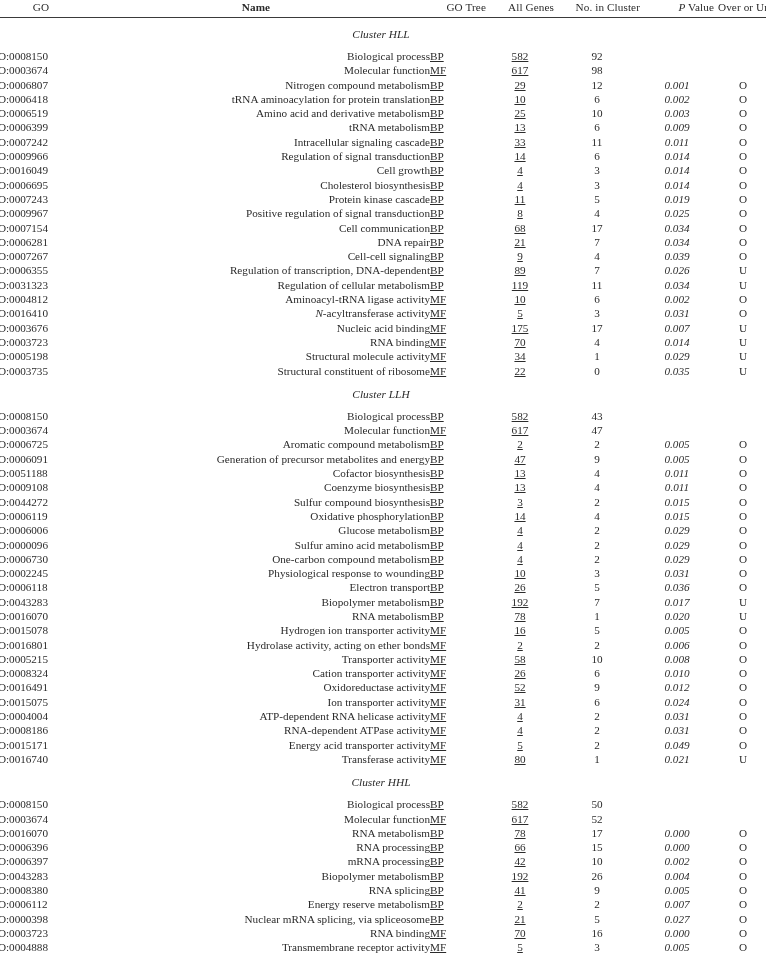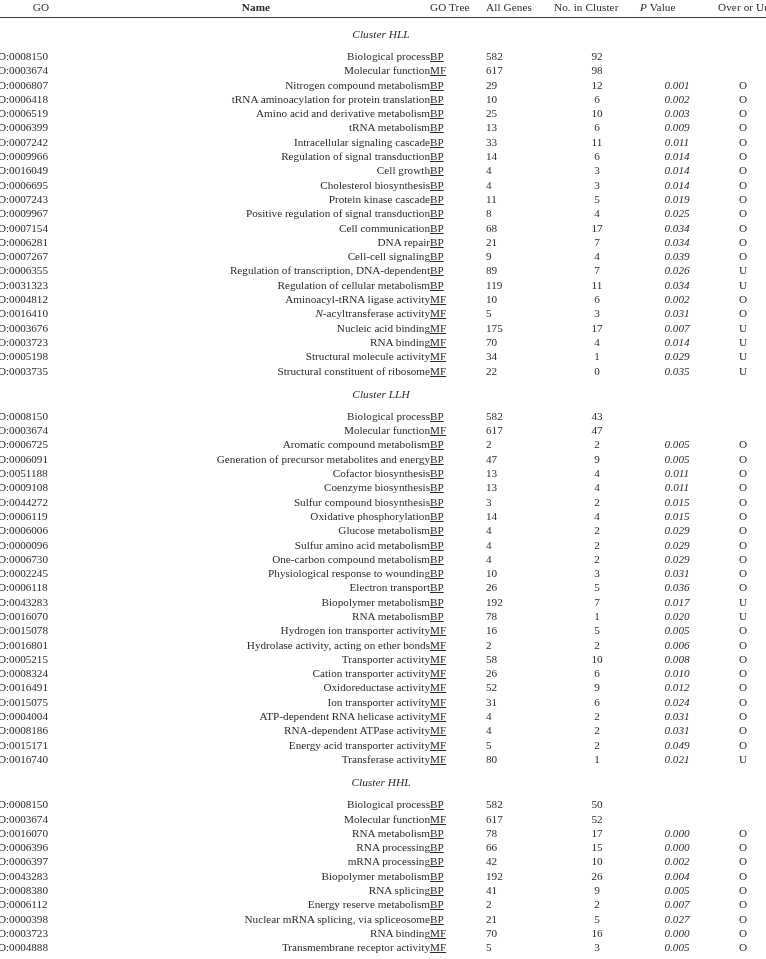--- a/index.html
+++ b/index.html
@@ -41,21 +41,21 @@
   col.c-all     { width: 68px;  }
   col.c-incl    { width: 86px;  }
   col.c-p       { width: 74px;  }
   col.c-ou      { width: 58px;  }
 
   
   thead th {
     font-weight: normal;
     font-size: 11.2px;
     padding: 1px 0 4px 0;
-    text-align: left;
+    text-align: right;
     white-space: nowrap;
     vertical-align: bottom;
     letter-spacing: 0.1px;
   }
   thead th.h-go   { text-align: center; padding-left: 10px; }
   thead th.h-name { text-align: center; font-weight: bold; }
   thead th.h-ou   { text-align: left; padding-left: 4px; }
 
   thead tr.rule-row td {
     padding: 0;
@@ -83,21 +83,21 @@
   tbody tr.data-row td {
     padding: 0;
     height: 14.3px;
     line-height: 14.3px;
     white-space: nowrap;
     font-size: 11.2px;
   }
   td.d-go    { text-align: left; padding-left: 10px; letter-spacing: -0.05px; }
   td.d-name  { text-align: right; padding-left: 84px; }
   td.d-tree  { text-align: left; text-decoration: underline; }
-  td.d-all   { padding-right: 6px; }
+  td.d-all   { text-align: center; padding-right: 6px; text-decoration: underline; }
   td.d-incl  { text-align: center; padding-right: 12px; }
   td.d-p     { text-align: center; font-style: italic; }
   td.d-ou    { text-align: center; padding-right: 24px; }
 
   .ital { font-style: italic; }
 </style>
 </head>
 <body>
 
 <div id="page">

